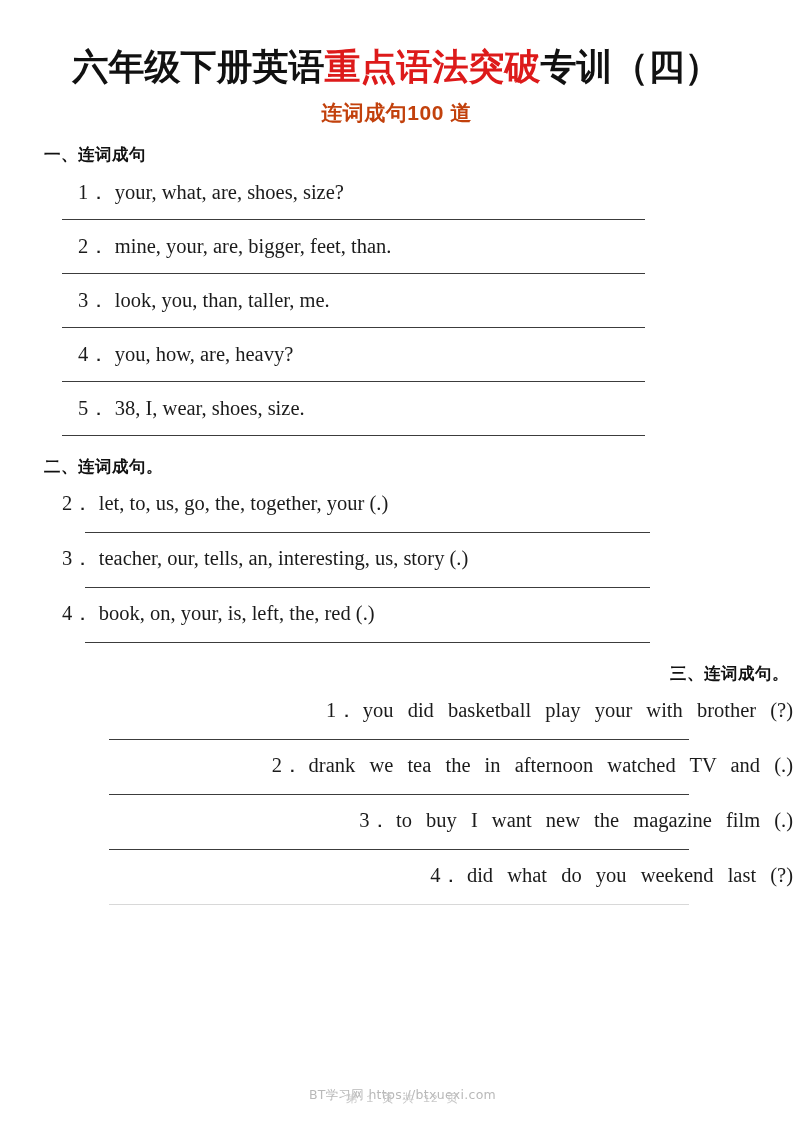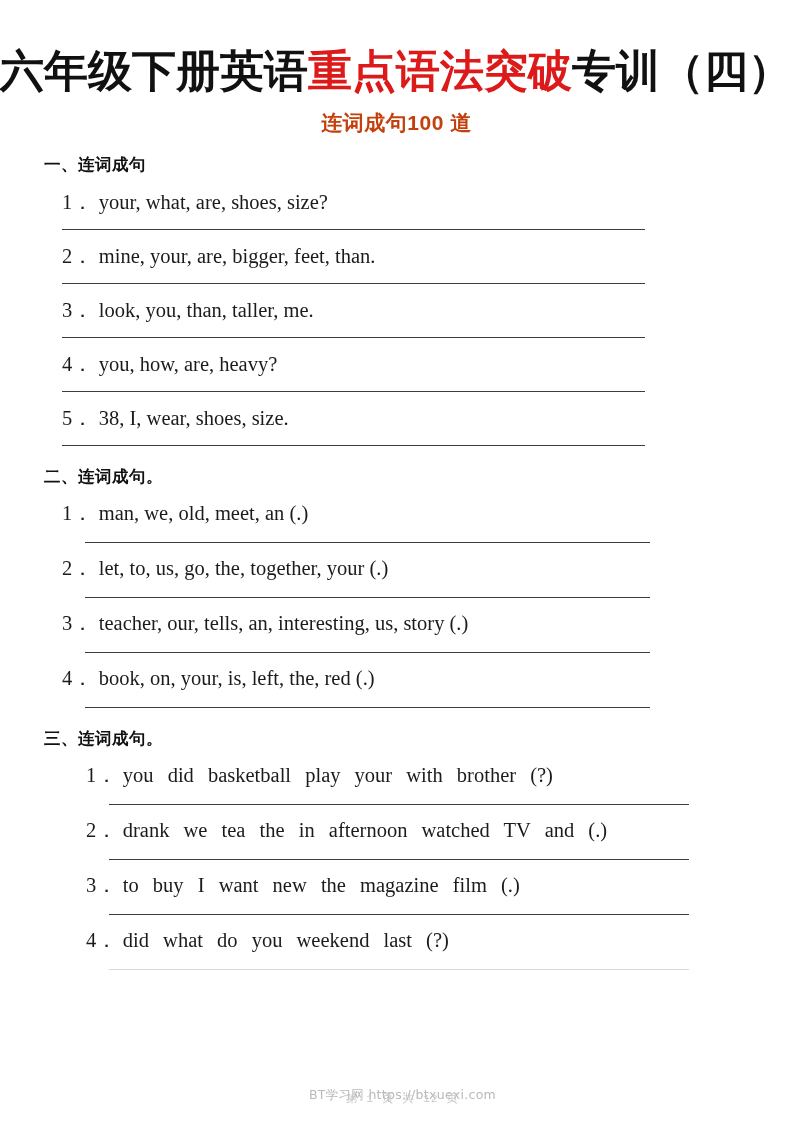--- a/index.html
+++ b/index.html
@@ -20,23 +20,24 @@
     width: 793px;
     height: 1122px;
     box-sizing: border-box;
     padding: 0;
   }
 
   
   .title {
     margin: 0;
     padding-top: 47px;
+    text-align: center;
     font-family: "Liberation Serif", "DejaVu Serif", serif;
     font-weight: bold;
-    font-size: 44px;
+    font-size: 36px;
     line-height: 1.15;
     letter-spacing: 0px;
     white-space: nowrap;
   }
   .title .black { color: #111111; }
   .title .red   { color: #dd1a1a; }
 
   .subtitle {
     margin: 0;
     padding-top: 11px;
@@ -48,21 +49,21 @@
     letter-spacing: 0.5px;
   }
 
   
   .section {
     margin: 0;
     padding: 0;
   }
   .sec-1 { padding-top: 17px; }
   .sec-2 { padding-top: 20px; }
-  .sec-3 { padding-top: 20px; }
+  .sec-3 { padding-top: 20px; text-align: right; }
 
   .sec-head {
     font-family: "Liberation Sans", "DejaVu Sans", sans-serif;
     font-weight: bold;
     font-size: 16.5px;
     color: #111111;
     margin: 0 4px 0 44px;
     letter-spacing: 0.5px;
   }
 
@@ -80,21 +81,21 @@
     font-size: 20.5px;
     color: #1b1b1b;
     white-space: nowrap;
   }
   .num {
     display: inline-block;
   }
 
   
   .sec-1 .item { padding-top: 12px; }
-  .sec-1 .q { margin-left: 62px; }
+  .sec-1 .q { margin-left: 78px; }
   .sec-1 .rule {
     margin: 13px 0 0 62px;
     width: 583px;
   }
 
   
   .sec-2 .item { padding-top: 11px; }
   .sec-2 .q { margin-left: 62px; }
   .sec-2 .rule {
     margin: 15px 0 0 85px;
@@ -182,24 +183,20 @@
         <div class="q"><span class="num">5．</span><span class="num-gap"></span><span>38, I, wear, shoes, size.</span></div>
         <hr class="rule">
       </li>
     </ol>
   </div>
 
   <div class="section sec-2">
     <div class="sec-head">二、连词成句。</div>
     <ol class="items">
       <li class="item">
-        <div class="q"><span class="num">1．</span><span class="num-gap"></span><span>man, we, old, meet, an  (.)</span></div>
-        <hr class="rule">
-      </li>
-      <li class="item">
         <div class="q"><span class="num">2．</span><span class="num-gap"></span><span>let, to, us, go, the, together,  your (.)</span></div>
         <hr class="rule">
       </li>
       <li class="item">
         <div class="q"><span class="num">3．</span><span class="num-gap"></span><span>teacher, our, tells, an, interesting, us, story (.)</span></div>
         <hr class="rule">
       </li>
       <li class="item">
         <div class="q"><span class="num">4．</span><span class="num-gap"></span><span>book, on, your, is, left, the, red  (.)</span></div>
         <hr class="rule">

